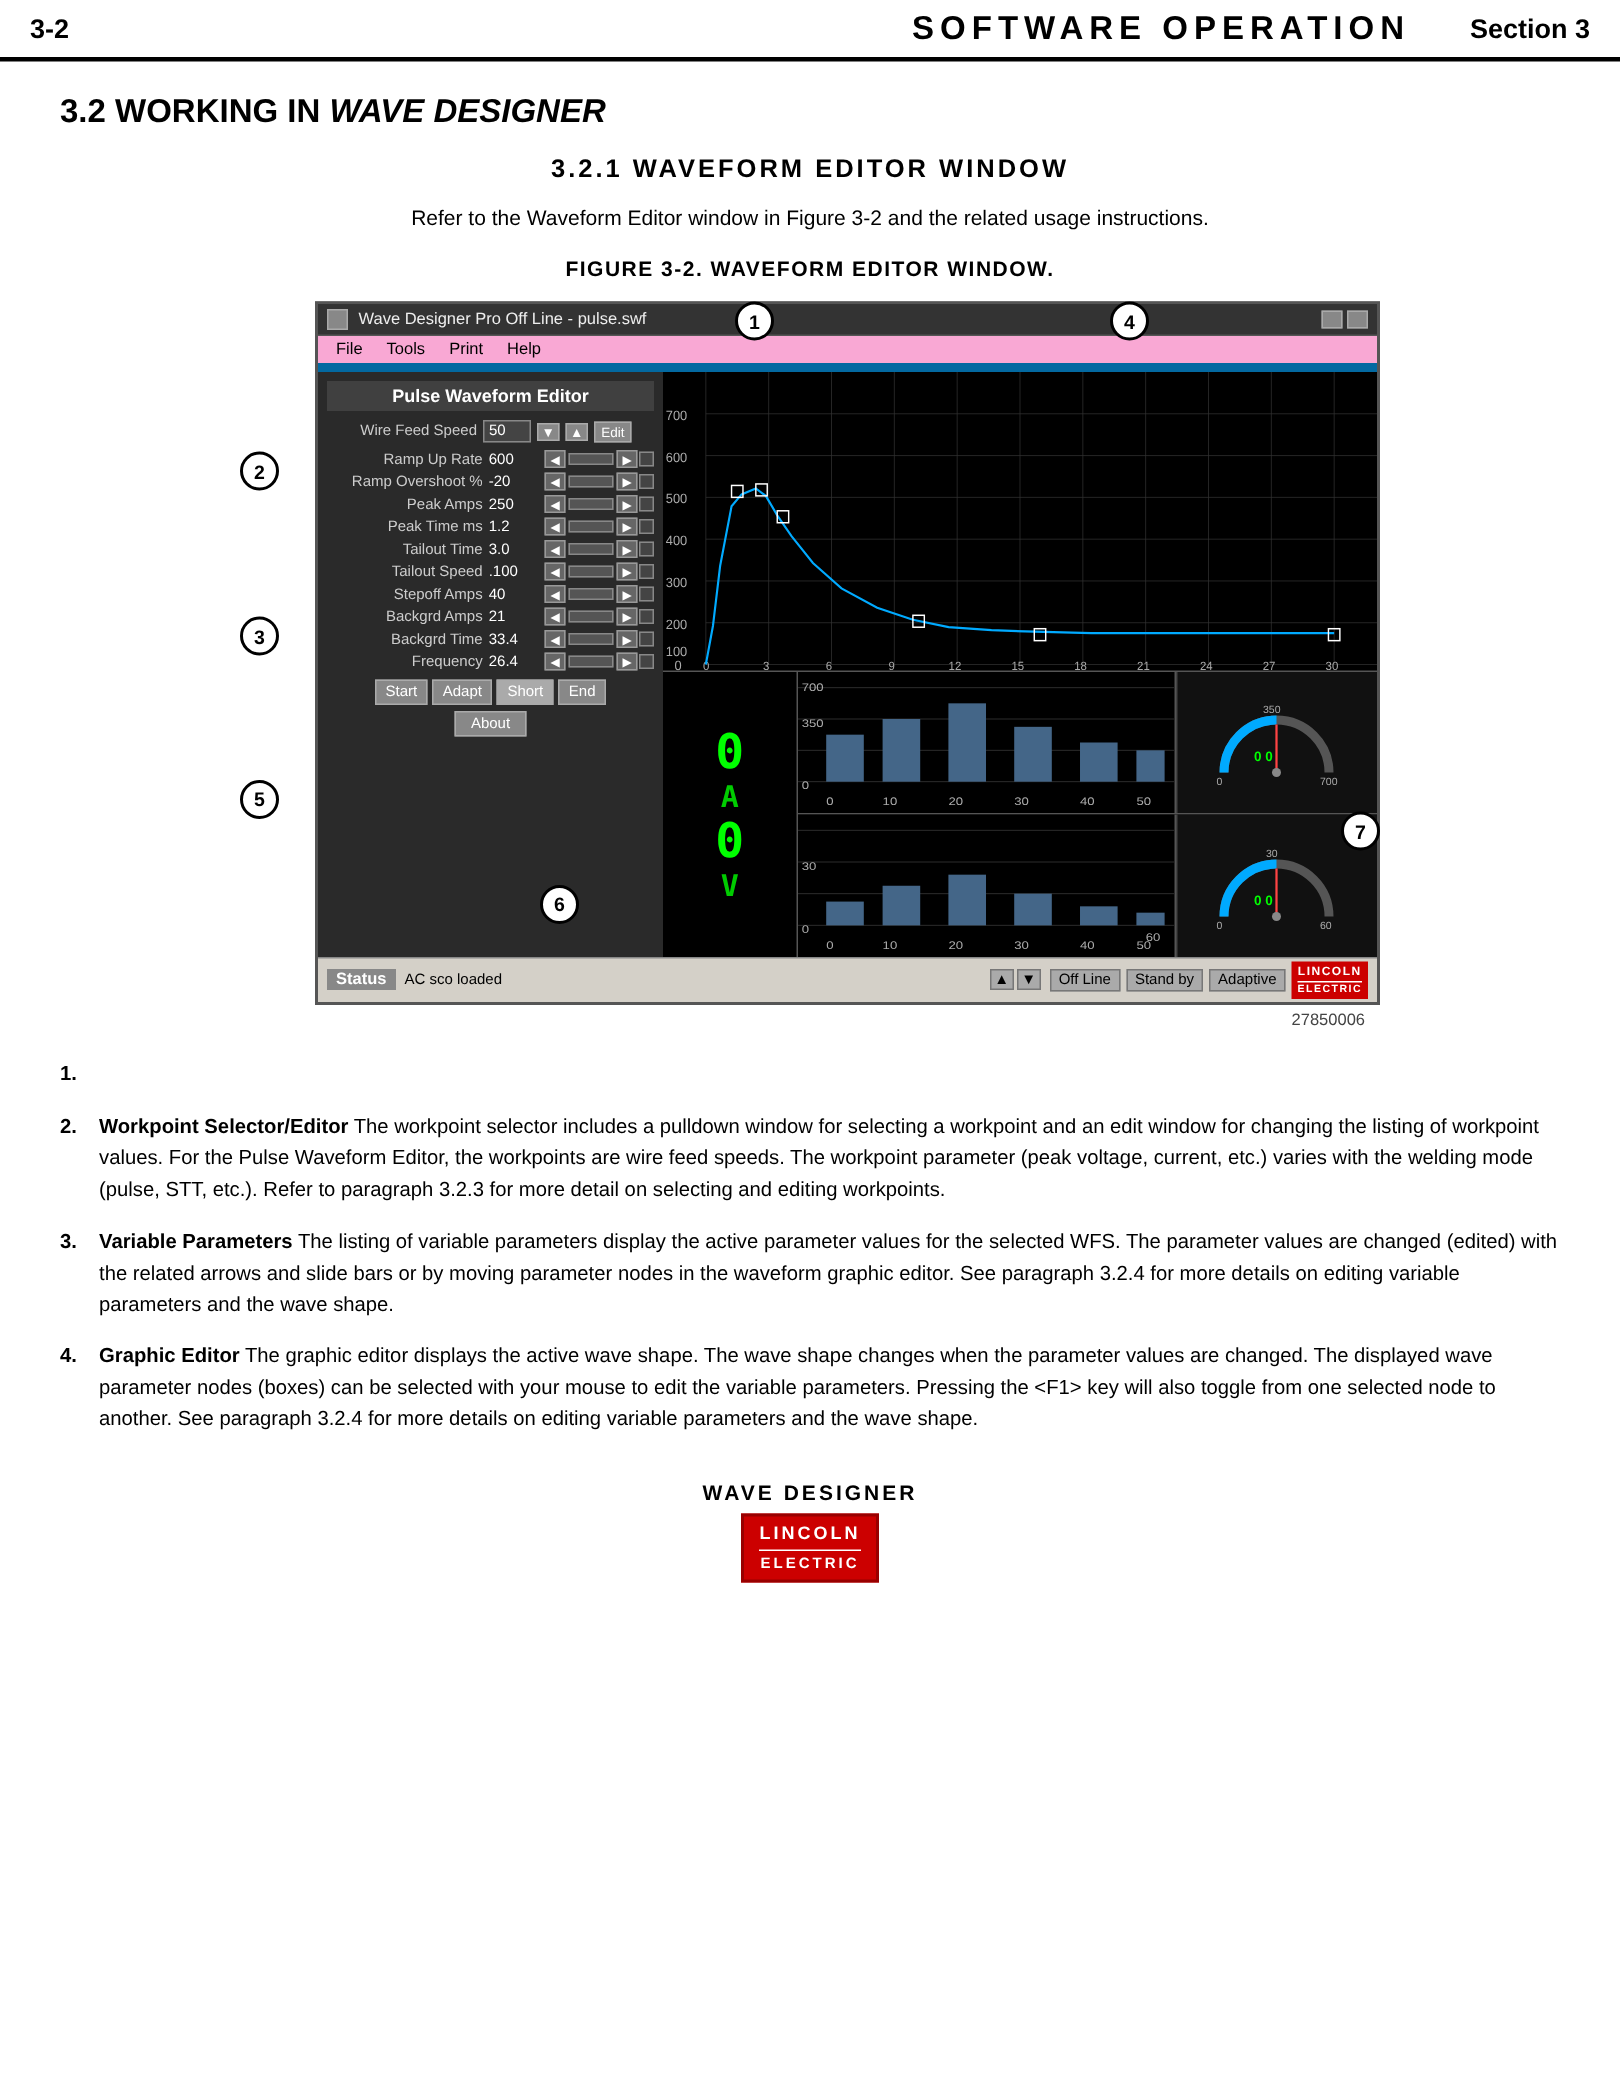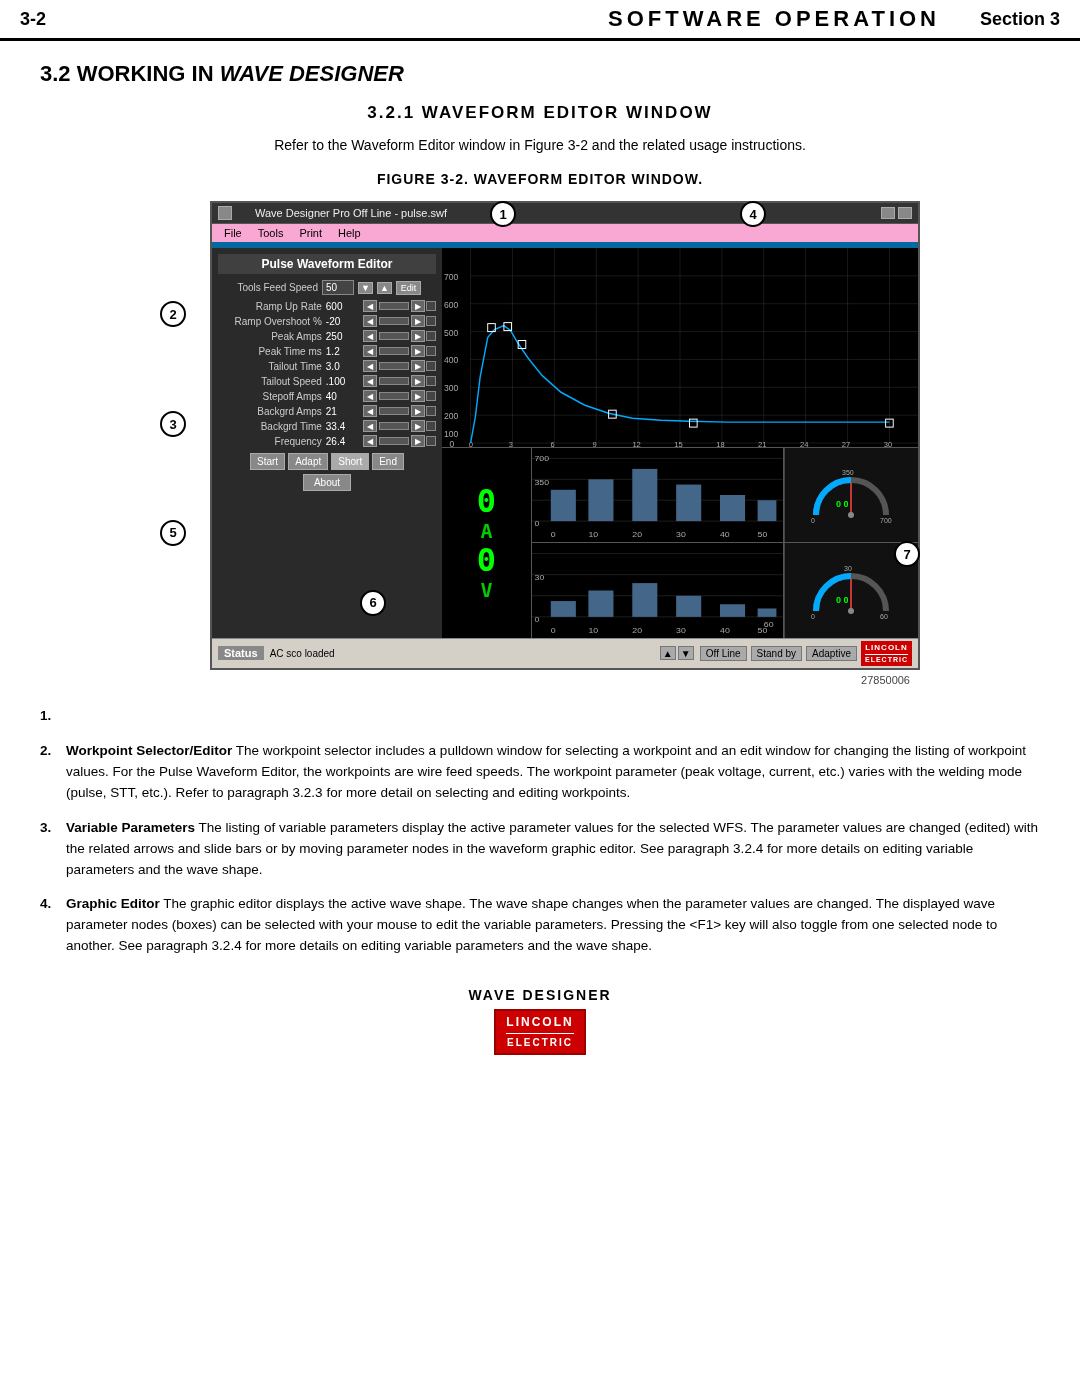--- a/index.html
+++ b/index.html
@@ -114,21 +114,21 @@
       font-size: 11px;
       padding: 3px 6px;
       display: flex;
       align-items: center;
       justify-content: space-between;
       border-bottom: 1px solid #555;
     }
     .sw-titlebar-left {
       display: flex;
       align-items: center;
-      gap: 23px;
+      gap: 7px;
     }
     .sw-title-icon {
       width: 14px;
       height: 14px;
       background: #888;
       border: 1px solid #aaa;
     }
 
     .sw-menubar {
       background: #f9a8d4;
@@ -534,21 +534,21 @@
         <div class="sw-menu-item">Help</div>
       </div>
 
       <div class="sw-body">
 
         <div class="sw-left">
 
           <div class="pulse-editor-title">Pulse Waveform Editor</div>
 
           <div class="wfs-row">
-            <span class="wfs-label">Tools Feed Speed</span>
+            <span class="wfs-label">Wire Feed Speed</span>
             <input class="wfs-input" value="50" readonly="" style="width: 32px; background: rgb(68, 68, 68); border: 1px solid rgb(136, 136, 136); color: rgb(255, 255, 255); font-size: 10px; padding: 1px 3px;">
             <button class="wfs-btn" style="font-size:9px;background:#888;border:1px solid #aaa;color:#fff;padding:0 2px;">▼</button>
             <button class="wfs-btn" style="font-size:9px;background:#888;border:1px solid #aaa;color:#fff;padding:0 2px;">▲</button>
             <button class="wfs-btn">Edit</button>
           </div>
 
           <div>
 
             <div class="param-row">
               <span class="param-label">Ramp Up Rate</span>

